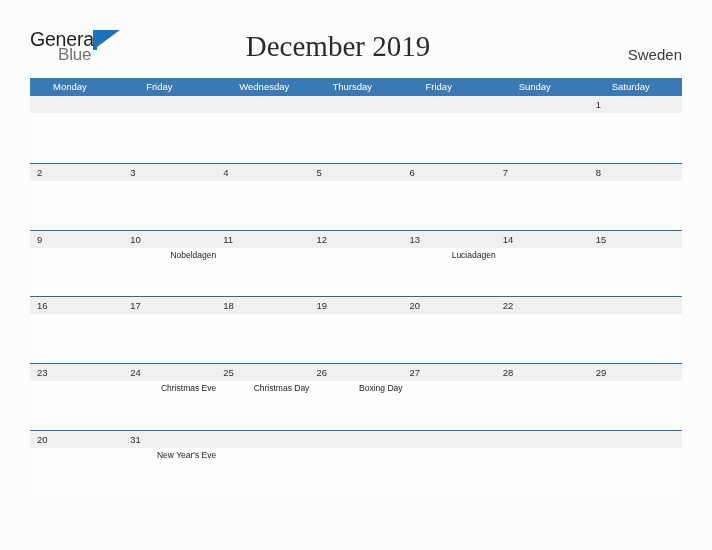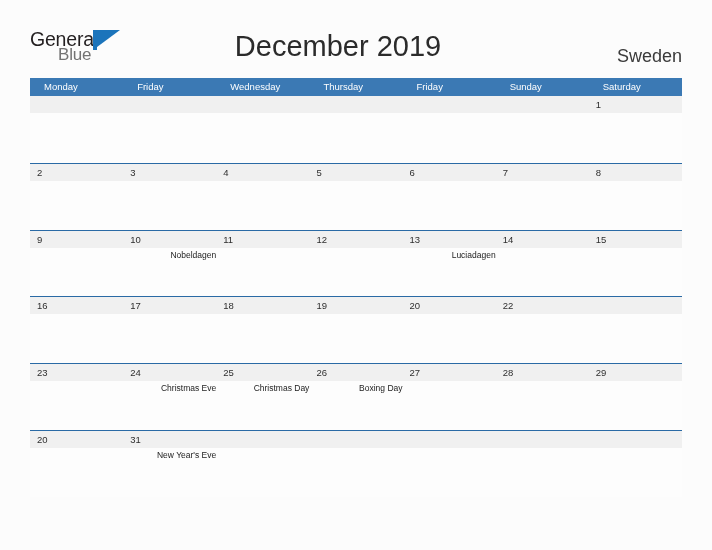--- a/index.html
+++ b/index.html
@@ -59,30 +59,30 @@
   .logo-flag svg { display: block; }
 
   .calendar-title {
     position: absolute;
     left: 0;
     top: 30px;
     width: 676px;
     text-align: center;
     font-size: 29px;
     color: #2b2b2b;
-    font-family: Liberation Sans, sans-serif;
+    font-family: Liberation Serif, serif;
     font-weight: normal;
     letter-spacing: 0px;
   }
 
   .locale-label {
     position: absolute;
     right: 30px;
     top: 46px;
-    font-size: 18px;
+    font-size: 15px;
     color: #3a3a3a;
     font-family: "Liberation Sans", sans-serif;
   }
 
   
   .calendar {
     position: absolute;
     left: 30px;
     top: 78px;
     width: 652px;
@@ -94,21 +94,21 @@
     height: 18px;
     background: #3b79b4;
   }
   .weekday-cell {
     width: 93.14px;
     height: 18px;
     line-height: 18px;
     color: #ffffff;
     font-size: 9.5px;
     font-family: "Liberation Sans", sans-serif;
-    padding-left: 14px;
+    padding-left: 23px;
     box-sizing: border-box;
     white-space: nowrap;
     overflow: hidden;
   }
 
   .week-row {
     width: 652px;
     height: 66.8px;
     border-top: 1.4px solid #2a6aa5;
     box-sizing: border-box;

